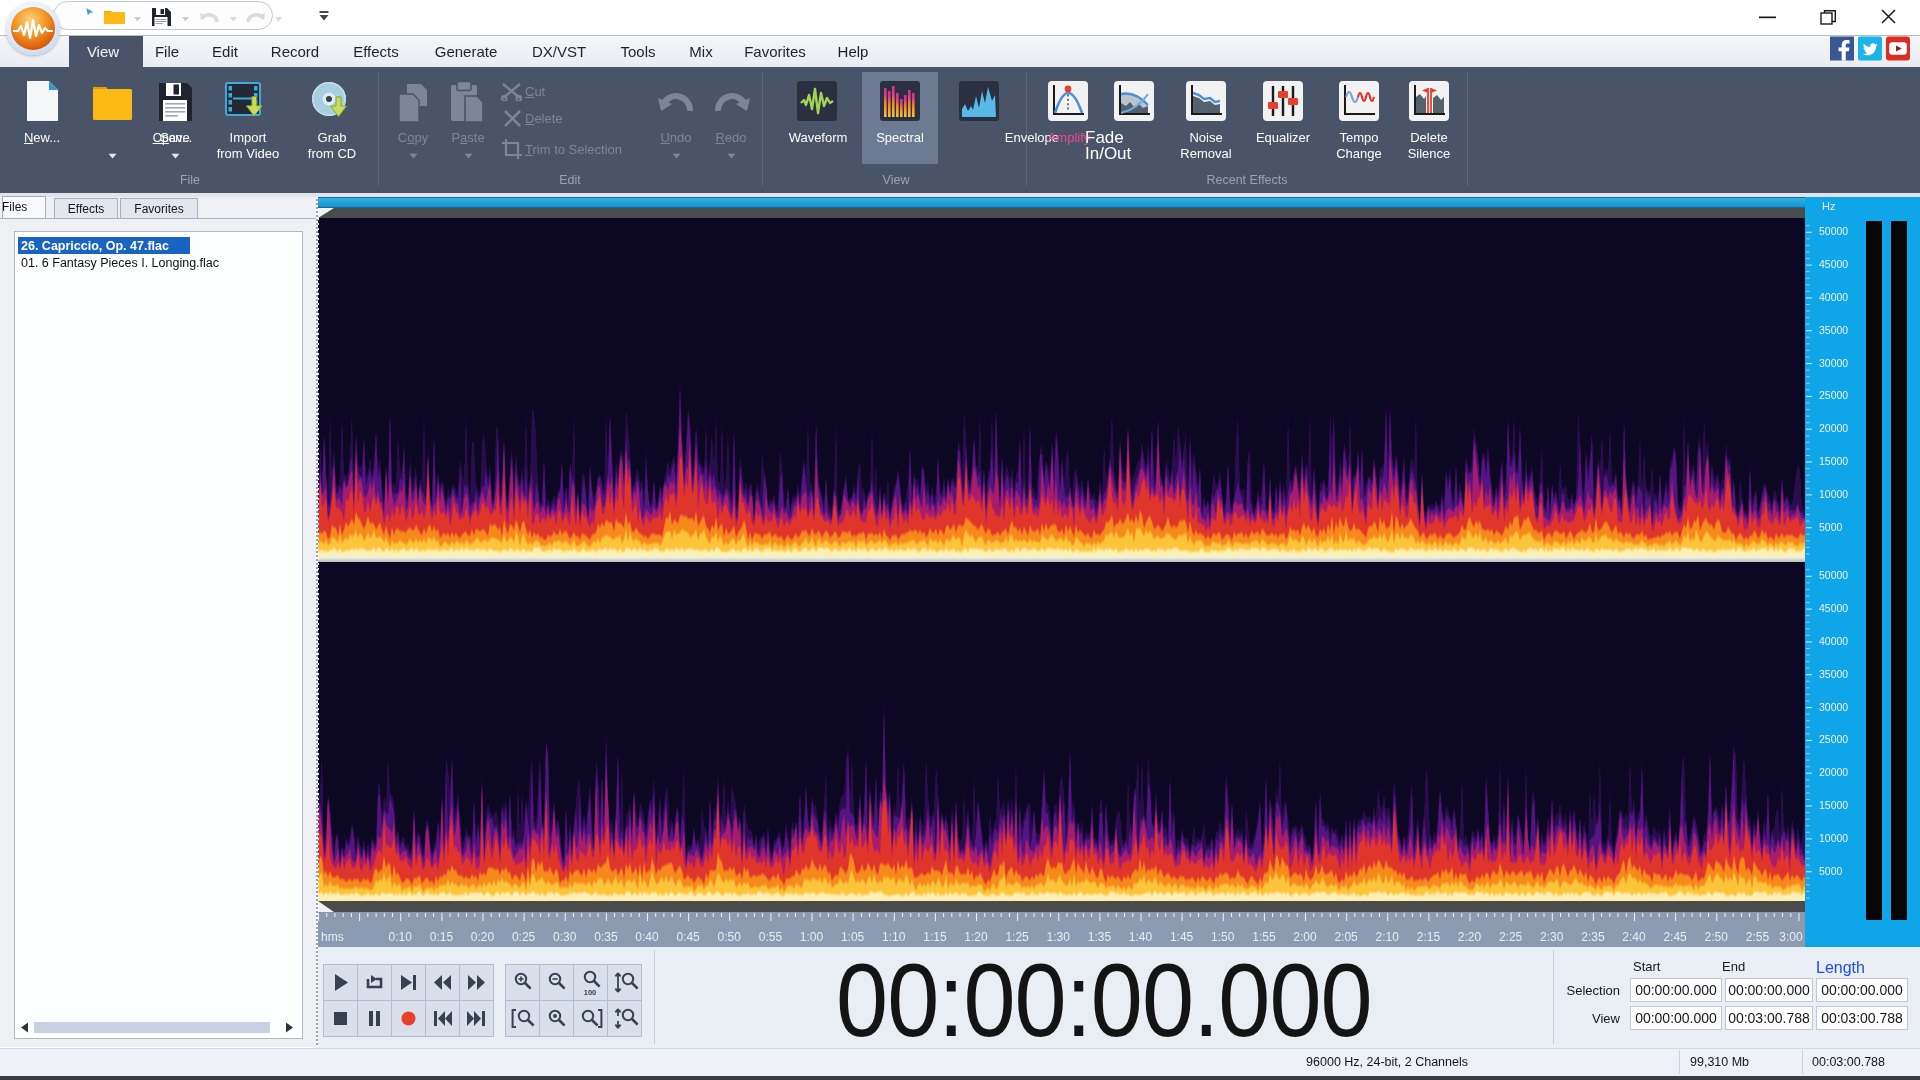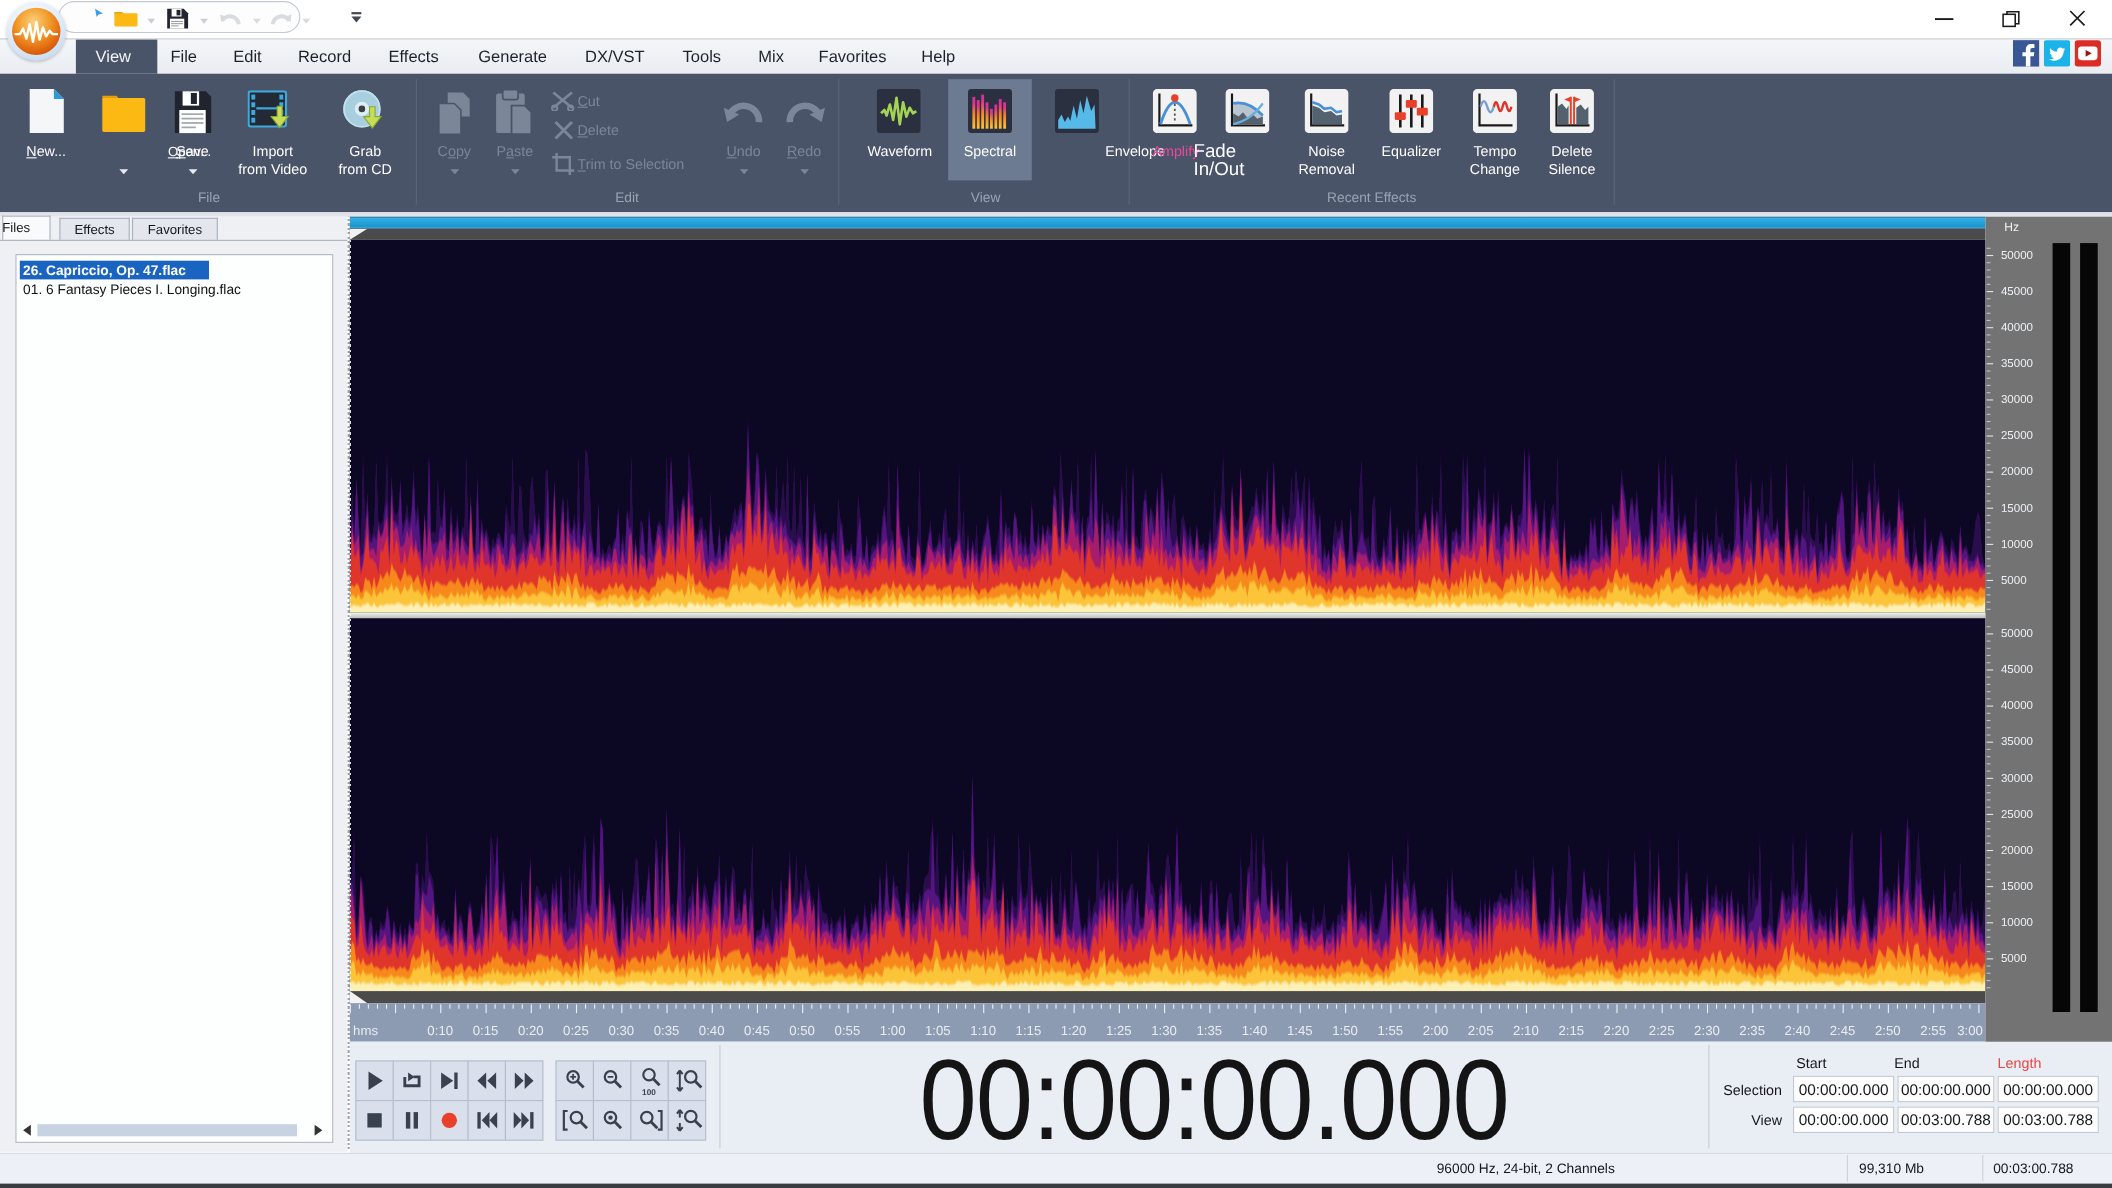--- a/index.html
+++ b/index.html
@@ -564,21 +564,21 @@
         <text x="1233.8" y="29" font-size="12" fill="#e9edf2" text-anchor="middle" font-family="Liberation Sans">2:30</text>
         <text x="1274.9" y="29" font-size="12" fill="#e9edf2" text-anchor="middle" font-family="Liberation Sans">2:35</text>
         <text x="1316.0" y="29" font-size="12" fill="#e9edf2" text-anchor="middle" font-family="Liberation Sans">2:40</text>
         <text x="1357.1" y="29" font-size="12" fill="#e9edf2" text-anchor="middle" font-family="Liberation Sans">2:45</text>
         <text x="1398.2" y="29" font-size="12" fill="#e9edf2" text-anchor="middle" font-family="Liberation Sans">2:50</text>
         <text x="1439.4" y="29" font-size="12" fill="#e9edf2" text-anchor="middle" font-family="Liberation Sans">2:55</text>
         <text x="1473.0" y="29" font-size="12" fill="#e9edf2" text-anchor="middle" font-family="Liberation Sans">3:00</text>
         <text x="3" y="29" font-size="12" fill="#e9edf2" font-family="Liberation Sans">hms</text>
       </svg>
     </div>
-    <div class="abs" style="left:1805px;top:197px;width:115px;height:850px;background:#737373">
+    <div class="abs" style="left:1805px;top:197px;width:115px;height:850px;background:#0ea5e9">
       <svg class="abs" style="left:0;top:0" width="115" height="850" viewBox="0 0 115 850">
         <text x="17" y="13" font-size="11" fill="#f0f2f5" font-family="Liberation Sans">Hz</text>
         <rect x="1" y="356.4" width="3.5" height="1" fill="#bac3d2"></rect>
         <rect x="1" y="349.9" width="3.5" height="1" fill="#bac3d2"></rect>
         <rect x="1" y="343.3" width="3.5" height="1" fill="#bac3d2"></rect>
         <rect x="1" y="336.7" width="3.5" height="1" fill="#bac3d2"></rect>
         <rect x="1" y="330.2" width="6" height="1" fill="#dfe3ea"></rect>
         <text x="14" y="333.7" font-size="10.5" fill="#eef1f5" font-family="Liberation Sans">5000</text>
         <rect x="1" y="323.6" width="3.5" height="1" fill="#bac3d2"></rect>
         <rect x="1" y="317.0" width="3.5" height="1" fill="#bac3d2"></rect>
@@ -798,21 +798,21 @@
     <svg class="abs" style="left:607px;top:1000px" width="35" height="37" viewBox="0 0 35 37">
       <path d="M11,9 v7 M11,21 v7 M11,9 l-2.6,3.4 M11,9 l2.6,3.4 M11,28 l-2.6,-3.4 M11,28 l2.6,-3.4" stroke="#39414f" stroke-width="1.8" fill="none"></path>
       <circle cx="21" cy="15" r="5.2" fill="none" stroke="#39414f" stroke-width="2"></circle>
       <path d="M24.536,18.536 L30.6,24.6" stroke="#39414f" stroke-width="2.6"></path>
     </svg>
     <div class="abs" style="left:836px;top:954px;width:540px;height:92px;overflow:visible">
       <div style="font-size:104px;color:#141414;letter-spacing:-1px;transform:scaleX(0.9);transform-origin:left center;white-space:nowrap;line-height:92px">00:00:00.000</div>
     </div>
     <div class="abs" style="left:1633px;top:959px;width:60px;font-size:13px;color:#15171a">Start</div>
     <div class="abs" style="left:1722px;top:959px;width:60px;font-size:13px;color:#15171a">End</div>
-    <div class="abs" style="left:1816px;top:959px;width:60px;font-size:13px;color:#ef4444">Length</div>
+    <div class="abs" style="left:1816px;top:959px;width:60px;font-size:16px;color:#1d4ed8">Length</div>
     <div class="abs" style="left:1490px;top:983px;width:130px;text-align:right;font-size:13px;color:#15171a">Selection</div>
     <div class="abs" style="left:1490px;top:1011px;width:130px;text-align:right;font-size:13px;color:#15171a">View</div>
     <div class="abs" style="left:1630px;top:978px;width:92px;height:24px;background:#fdfdfe;border:1px solid #c2c8d2;font-size:14px;color:#15171a;text-align:center;line-height:23px">00:00:00.000</div>
     <div class="abs" style="left:1725px;top:978px;width:88px;height:24px;background:#fdfdfe;border:1px solid #c2c8d2;font-size:14px;color:#15171a;text-align:center;line-height:23px">00:00:00.000</div>
     <div class="abs" style="left:1816px;top:978px;width:92px;height:24px;background:#fdfdfe;border:1px solid #c2c8d2;font-size:14px;color:#15171a;text-align:center;line-height:23px">00:00:00.000</div>
     <div class="abs" style="left:1630px;top:1006px;width:92px;height:24px;background:#fdfdfe;border:1px solid #c2c8d2;font-size:14px;color:#15171a;text-align:center;line-height:23px">00:00:00.000</div>
     <div class="abs" style="left:1725px;top:1006px;width:88px;height:24px;background:#fdfdfe;border:1px solid #c2c8d2;font-size:14px;color:#15171a;text-align:center;line-height:23px">00:03:00.788</div>
     <div class="abs" style="left:1816px;top:1006px;width:92px;height:24px;background:#fdfdfe;border:1px solid #c2c8d2;font-size:14px;color:#15171a;text-align:center;line-height:23px">00:03:00.788</div>
 <div class="abs" style="left:0;top:1048px;width:1920px;height:28px;background:#edf0f6;border-top:1px solid #d4d9e0"></div>
 <div class="abs" style="left:1175px;top:1055px;width:293px;text-align:right;font-size:12.5px;color:#15171a">96000 Hz, 24-bit, 2 Channels</div>

